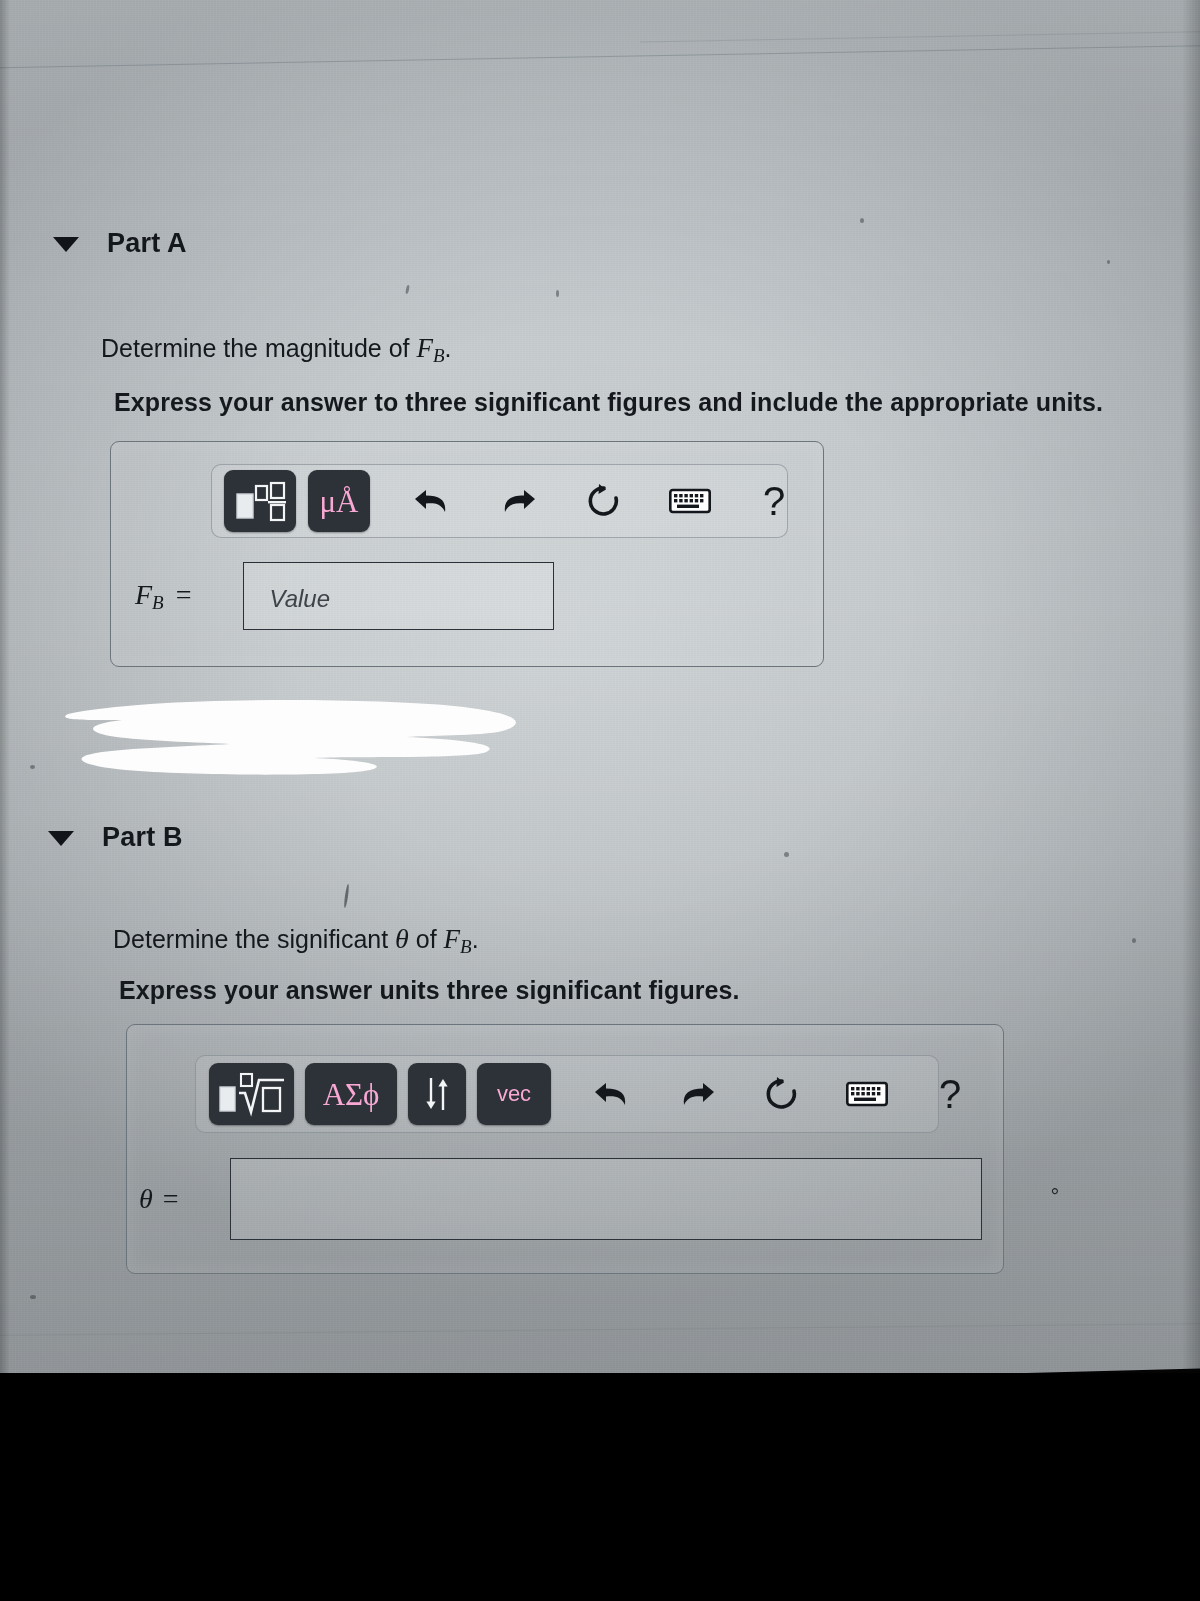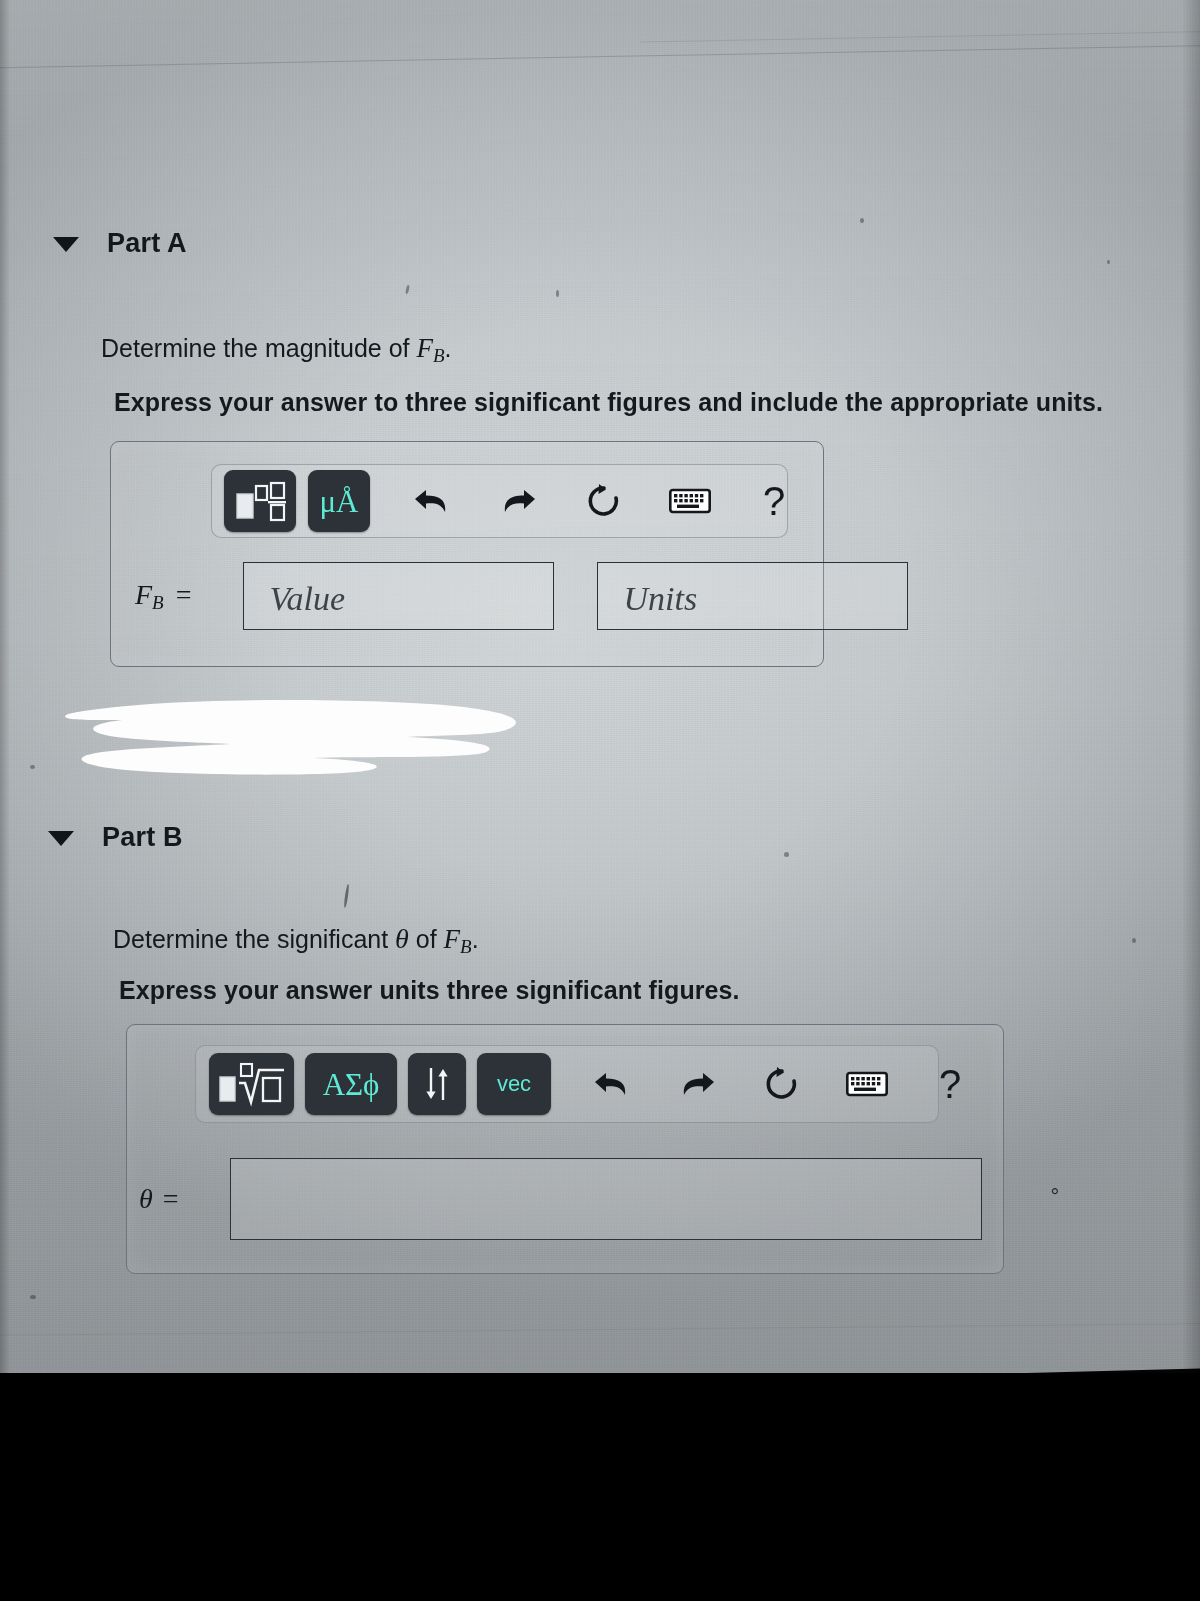--- a/index.html
+++ b/index.html
@@ -143,21 +143,21 @@
     display: flex;
     align-items: center;
   }
   .tb-inner {
     display: flex;
     align-items: center;
   }
   .keybtn {
     background: #2d3238;
     border-radius: 9px;
-    color: #5eead4;
+    color: #f9a8d4;
     display: flex;
     align-items: center;
     justify-content: center;
     box-shadow: 0 1px 2px rgba(0,0,0,.35);
   }
   .keybtn.tall { height: 62px; }
   .keybtn-label {
     font-family: "Liberation Serif", serif;
     font-size: 31px;
     line-height: 1;
@@ -196,23 +196,23 @@
   }
   .field-label .sub { font-size: 19px; vertical-align: -5px; }
   .field-box {
     border: 1.8px solid #2b3138;
     background: rgba(255,255,255,0.14);
     display: flex;
     align-items: center;
     padding-left: 26px;
   }
   .placeholder {
-    font-family: Liberation Serif, serif;
+    font-family: Liberation Sans, sans-serif;
     font-style: italic;
-    font-size: 34px;
+    font-size: 24px;
     color: #3d4349;
     margin-top: 6px;
   }
   .degree {
     font-size: 22px;
     color: #23282d;
     font-family: "Liberation Sans", sans-serif;
   }
 
   
@@ -321,23 +321,20 @@
       </div>
 
       <div class="field-row" style="left:24px; top:120px;">
         <div class="field-label">
           <span>F</span><span class="sub">B</span>
           <span style="font-style:normal; padding-left:5px;">=</span>
         </div>
         <div class="field-box" style="width:283px; height:66px; margin-left:14px;">
           <span class="placeholder">Value</span>
         </div>
-        <div class="field-box" style="width:283px; height:66px; margin-left:6px;">
-          <span class="placeholder">Units</span>
-        </div>
       </div>
     </div>
 
     <svg id="whiteout" viewBox="0 0 506 94">
       <path d="M34 26 C120 8 330 10 420 18 C470 23 498 32 472 42 C455 48 400 47 372 49
                C420 51 470 56 452 64 C436 71 330 68 280 70
                C330 72 362 78 330 83 C300 88 160 88 92 82
                C48 78 34 70 62 65 C92 60 160 58 196 56
                C150 54 100 52 76 48 C50 43 54 36 88 32
                C60 32 20 33 34 26 Z" fill="#fdfdfd"></path>
@@ -351,21 +348,21 @@
     <div class="speck" style="left:345px; top:884px; width:3px; height:24px; transform:rotate(8deg); background:rgba(40,46,52,.6);"></div>
 
     <div class="prompt" style="left:113px; top:923px;">
       <span>Determine the significant </span><span class="theta-glyph">θ</span><span> of </span><span class="mathvar"><span>F</span><span class="sub">B</span></span><span>.</span>
     </div>
 
     <div class="prompt bold" style="left:119px; top:976px;">Express your answer units three significant figures.</div>
 
     <div class="answer-card" style="left:126px; top:1024px; width:876px; height:248px;">
 
-      <div class="toolbar" style="left:68px; top:20px; width:742px; height:76px;">
+      <div class="toolbar" style="left:68px; top:30px; width:742px; height:76px;">
         <div class="tb-inner" style="margin-left:13px; gap:11px;">
           <div class="keybtn tall" style="width:85px;">
             <svg width="68" height="46" viewBox="0 0 68 46" aria-hidden="true">
               <rect x="2" y="16" width="15" height="24" fill="#e9ecef" stroke="#cfd5da" stroke-width="1.4"></rect>
               <rect x="23" y="3" width="11" height="12" fill="none" stroke="#f2f4f6" stroke-width="2.1"></rect>
               <path d="M21 22 L27 22 L33 41 L41 9 L66 9" fill="none" stroke="#f2f4f6" stroke-width="2.6" stroke-linejoin="miter"></path>
               <rect x="45" y="17" width="17" height="23" fill="none" stroke="#f2f4f6" stroke-width="2.3"></rect>
             </svg>
           </div>
           <div class="keybtn tall" style="width:92px;">

